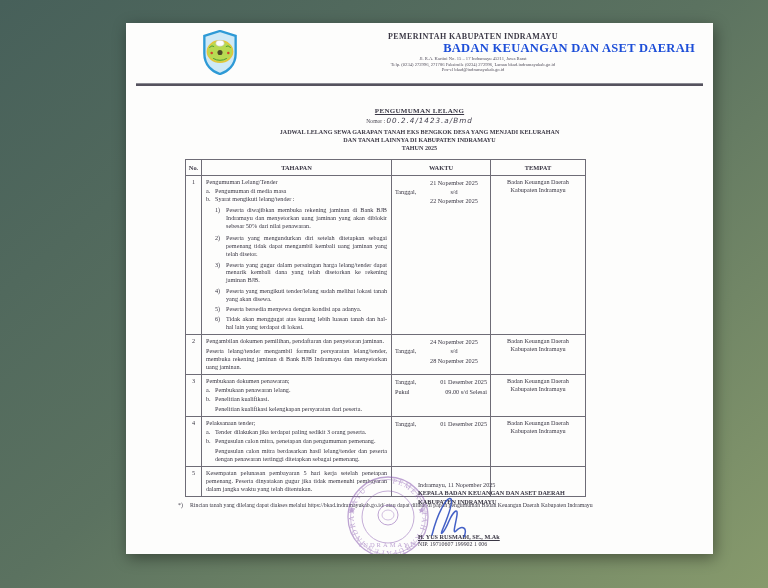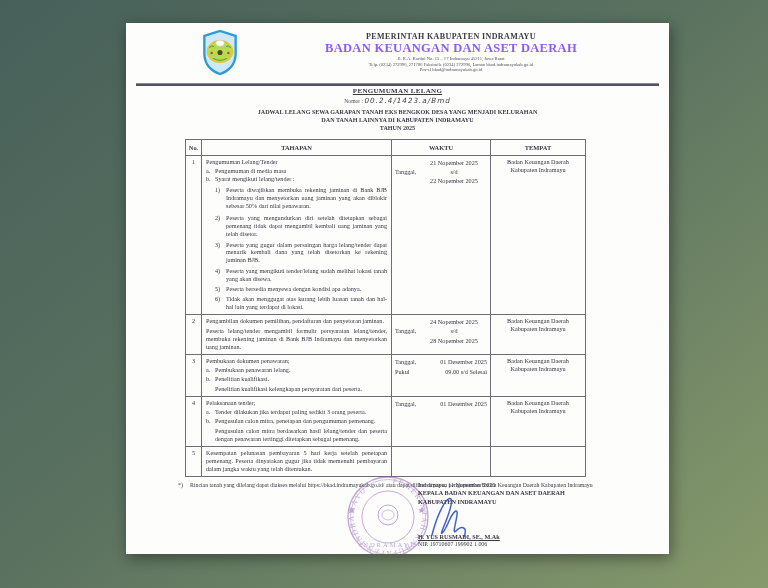--- a/index.html
+++ b/index.html
@@ -3,34 +3,34 @@
 <meta charset="utf-8">
 <style>
   * { margin:0; padding:0; box-sizing:border-box; }
   html,body { width:768px; height:588px; overflow:hidden; }
   body {
     background: linear-gradient(140deg, #47605a 0%, #5b7260 48%, #879a6c 100%);
     font-family: "Liberation Serif", serif;
     position: relative;
   }
   .page {
-    position:absolute; left:126px; top:23px; width:543px; height:531px;
+    position:absolute; left:126px; top:23px; width:587px; height:531px;
     background:#fdfdfc; box-shadow: 2px 4px 14px rgba(0,0,0,.4);
     color:#3a3744; overflow:hidden;
   }
   
   .letterhead { position:relative; padding-top:9px; height:58px; }
   .logo { position:absolute; left:74px; top:7px; width:40px; height:45px; }
   .lh-text { margin-left:125px; margin-right:18px; text-align:center; }
   .lh-line1 { font-size:8px; font-weight:bold; letter-spacing:.4px; color:#3c3946; }
-  .lh-line2 { font-size:12.5px; font-weight:bold; letter-spacing:.3px; color:#8b5cf6; }
+  .lh-line2 { font-size:12.5px; font-weight:bold; letter-spacing:.3px; color:#1d4ed8;text-align:right; }
   .lh-addr  { font-size:4.6px; color:#55515e; line-height:1.25; }
   .lh-rule  { margin:2px 10px 0 10px; border-top:1px solid #8a8a92; border-bottom:2.2px solid #55525e; height:3px; }
   
-  .titleblock { text-align:center; margin-top:1px; }
+  .titleblock { text-align:center; margin-top:21px; }
   .t-heading { font-size:7px; font-weight:bold; text-decoration:underline; letter-spacing:.3px; }
   .t-nomor { font-size:5.6px; margin-top:1px; color:#4a4752; }
   .t-nomor .hand { font-family:"DejaVu Sans", sans-serif; font-style:italic; font-size:7.2px; letter-spacing:1px; color:#3d3a48; }
   .t-subject { font-size:6.1px; font-weight:bold; line-height:1.35; margin-top:3px; color:#3c3946; }
   
   table.sched { border-collapse:collapse; margin:6px auto 0 59px; width:400px; table-layout:fixed; }
   table.sched th, table.sched td { border:0.7px solid #6e6c76; vertical-align:top; }
   table.sched th { font-size:6.4px; font-weight:bold; padding:4px 2px; text-align:center; color:#3a3744; }
   col.c-no { width:16px; } col.c-tahapan { width:190px; } col.c-waktu { width:99px; } col.c-tempat { width:95px; }
   td.no { text-align:center; font-size:6.2px; padding-top:2px; }

